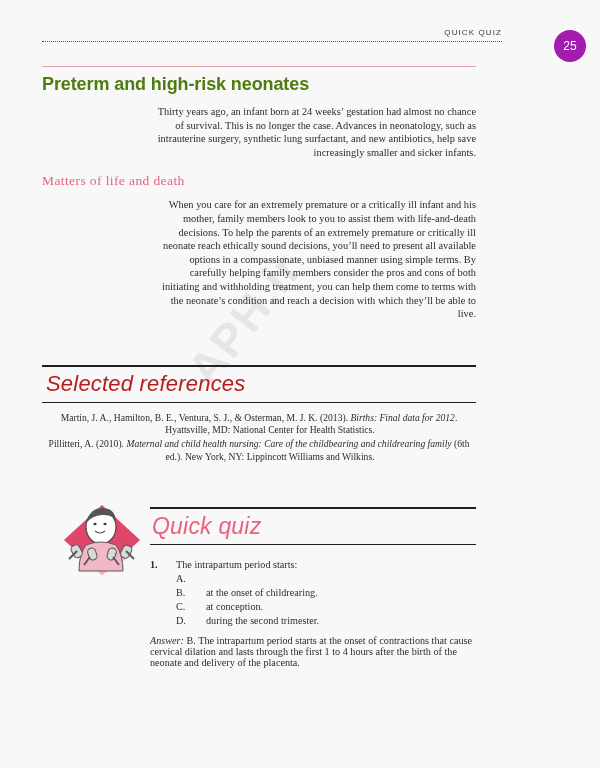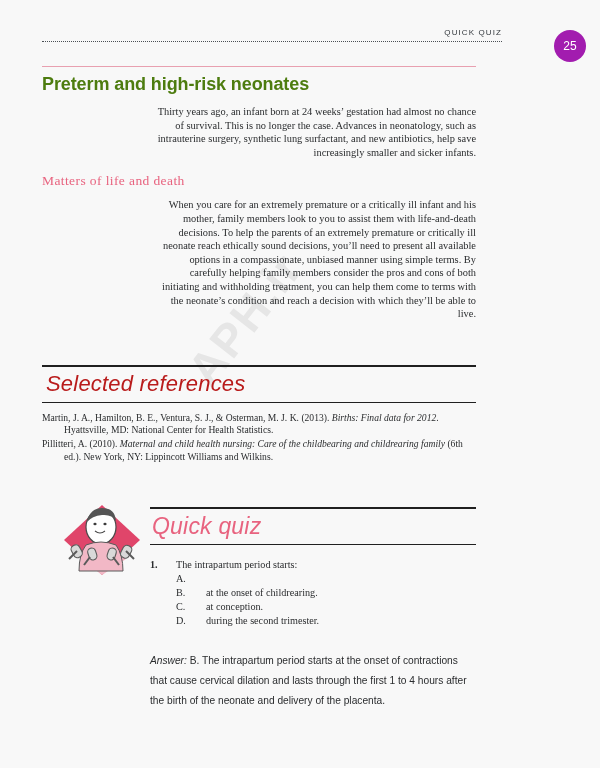--- a/index.html
+++ b/index.html
@@ -150,20 +150,21 @@
     font-weight: normal;
     font-size: 22px;
     color: #b91c1c;
     margin: 4px 0 5px 4px;
     letter-spacing: 0.2px;
   }
   .ref-list {
     margin: 9px 0 0 0;
     padding: 0;
     list-style: none;
+    text-align: center;
   }
   .ref-item {
     font-family: "Liberation Serif", serif;
     font-size: 9.6px;
     line-height: 12.6px;
     color: #2a2c2e;
     padding-left: 22px;
     text-indent: -22px;
     margin-bottom: 1px;
   }
@@ -219,24 +220,24 @@
     font-size: 10.2px;
     line-height: 14px;
     color: #2a2c2e;
     margin-left: 26px;
   }
   .opt-letter {
     width: 30px;
     flex: 0 0 30px;
   }
   .answer-block {
-    margin-top: 23px;
-    font-family: Liberation Sans, sans-serif;
+    margin-top: 7px;
+    font-family: Liberation Serif, serif;
     font-size: 10.2px;
-    line-height: 20px;
+    line-height: 11px;
     color: #2a2c2e;
   }
   .answer-label {
     font-style: italic;
   }
 </style>
 </head>
 <body>
 
 <div class="page">

